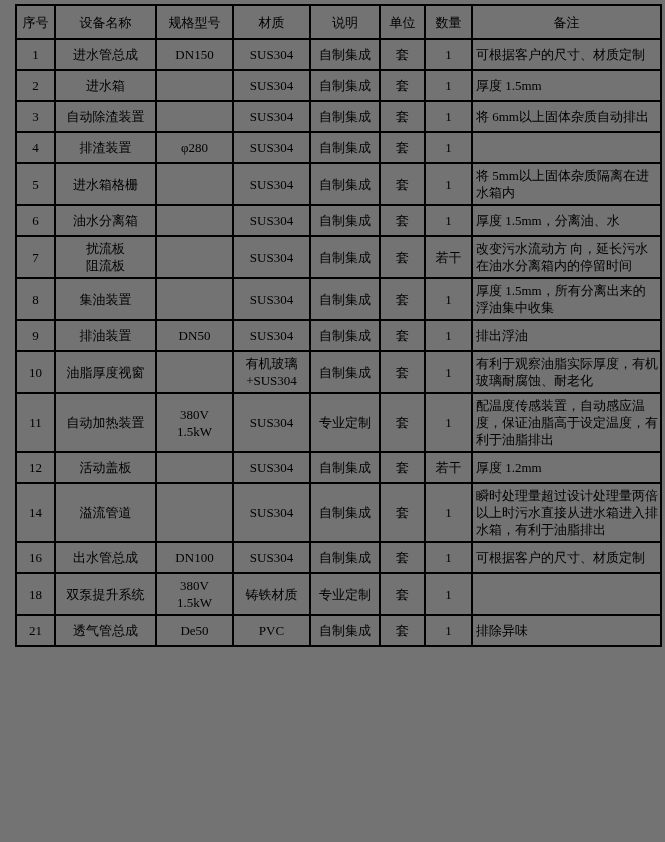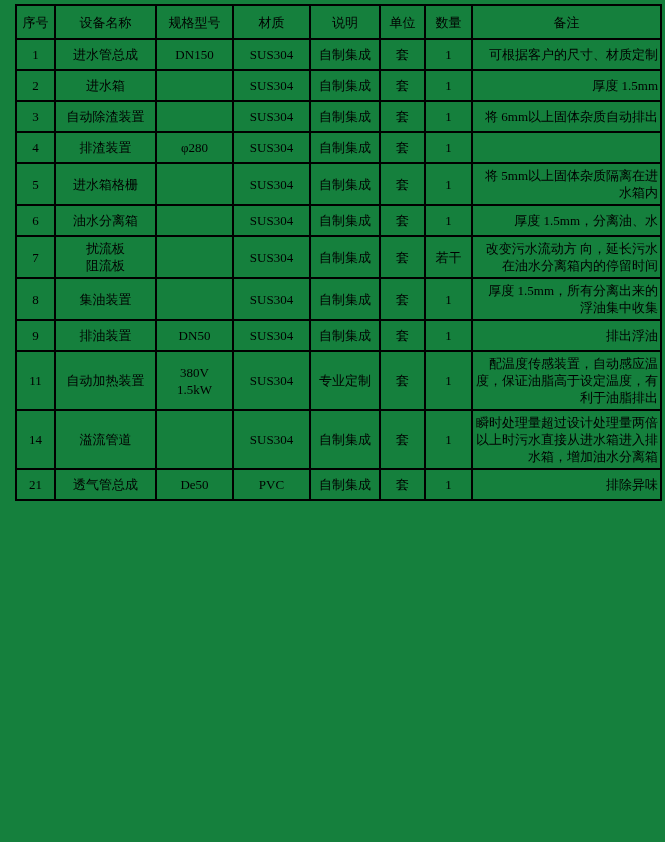--- a/index.html
+++ b/index.html
@@ -10,21 +10,21 @@
   body {
     width: 665px;
     height: 842px;
     font-family: "Liberation Serif", "DejaVu Serif", serif;
     color: #000000;
   }
   .page {
     position: relative;
     width: 665px;
     height: 842px;
-    background: #15803d;
+    background: #737373;
   }
   table.equip-table {
     position: absolute;
     left: 15px;
     top: 4px;
     width: 645px;
     border-collapse: collapse;
     table-layout: fixed;
   }
   .equip-table th,
@@ -41,21 +41,21 @@
     word-break: break-all;
   }
   .equip-table th {
     height: 26px;
   }
   .equip-table td {
     height: 23px;
   }
   
   .equip-table td.col7 {
-    text-align: right;
+    text-align: left;
     padding-left: 3px;
     padding-right: 2px;
   }
   
   col.c0 { width: 39px;  }
   col.c1 { width: 101px; }
   col.c2 { width: 77px;  }
   col.c3 { width: 77px;  }
   col.c4 { width: 70px;  }
   col.c5 { width: 45px;  }
@@ -175,39 +175,81 @@
           <td class="col0">9</td>
           <td class="col1">排油装置</td>
           <td class="col2">DN50</td>
           <td class="col3">SUS304</td>
           <td class="col4">自制集成</td>
           <td class="col5">套</td>
           <td class="col6">1</td>
           <td class="col7">排出浮油</td>
         </tr>
         <tr>
+          <td class="col0">10</td>
+          <td class="col1">油脂厚度视窗</td>
+          <td class="col2"></td>
+          <td class="col3">有机玻璃
++SUS304</td>
+          <td class="col4">自制集成</td>
+          <td class="col5">套</td>
+          <td class="col6">1</td>
+          <td class="col7">有利于观察油脂实际厚度，有机玻璃耐腐蚀、耐老化</td>
+        </tr>
+        <tr>
           <td class="col0">11</td>
           <td class="col1">自动加热装置</td>
           <td class="col2">380V
 1.5kW</td>
           <td class="col3">SUS304</td>
           <td class="col4">专业定制</td>
           <td class="col5">套</td>
           <td class="col6">1</td>
           <td class="col7">配温度传感装置，自动感应温度，保证油脂高于设定温度，有利于油脂排出</td>
         </tr>
         <tr>
+          <td class="col0">12</td>
+          <td class="col1">活动盖板</td>
+          <td class="col2"></td>
+          <td class="col3">SUS304</td>
+          <td class="col4">自制集成</td>
+          <td class="col5">套</td>
+          <td class="col6">若干</td>
+          <td class="col7">厚度 1.2mm</td>
+        </tr>
+        <tr>
           <td class="col0">14</td>
           <td class="col1">溢流管道</td>
           <td class="col2"></td>
           <td class="col3">SUS304</td>
           <td class="col4">自制集成</td>
           <td class="col5">套</td>
           <td class="col6">1</td>
-          <td class="col7">瞬时处理量超过设计处理量两倍以上时污水直接从进水箱进入排水箱，增加油水分离箱</td>
+          <td class="col7">瞬时处理量超过设计处理量两倍以上时污水直接从进水箱进入排水箱，有利于油脂排出</td>
+        </tr>
+        <tr>
+          <td class="col0">16</td>
+          <td class="col1">出水管总成</td>
+          <td class="col2">DN100</td>
+          <td class="col3">SUS304</td>
+          <td class="col4">自制集成</td>
+          <td class="col5">套</td>
+          <td class="col6">1</td>
+          <td class="col7">可根据客户的尺寸、材质定制</td>
+        </tr>
+        <tr>
+          <td class="col0">18</td>
+          <td class="col1">双泵提升系统</td>
+          <td class="col2">380V
+1.5kW</td>
+          <td class="col3">铸铁材质</td>
+          <td class="col4">专业定制</td>
+          <td class="col5">套</td>
+          <td class="col6">1</td>
+          <td class="col7"></td>
         </tr>
         <tr>
           <td class="col0">21</td>
           <td class="col1">透气管总成</td>
           <td class="col2">De50</td>
           <td class="col3">PVC</td>
           <td class="col4">自制集成</td>
           <td class="col5">套</td>
           <td class="col6">1</td>
           <td class="col7">排除异味</td>

